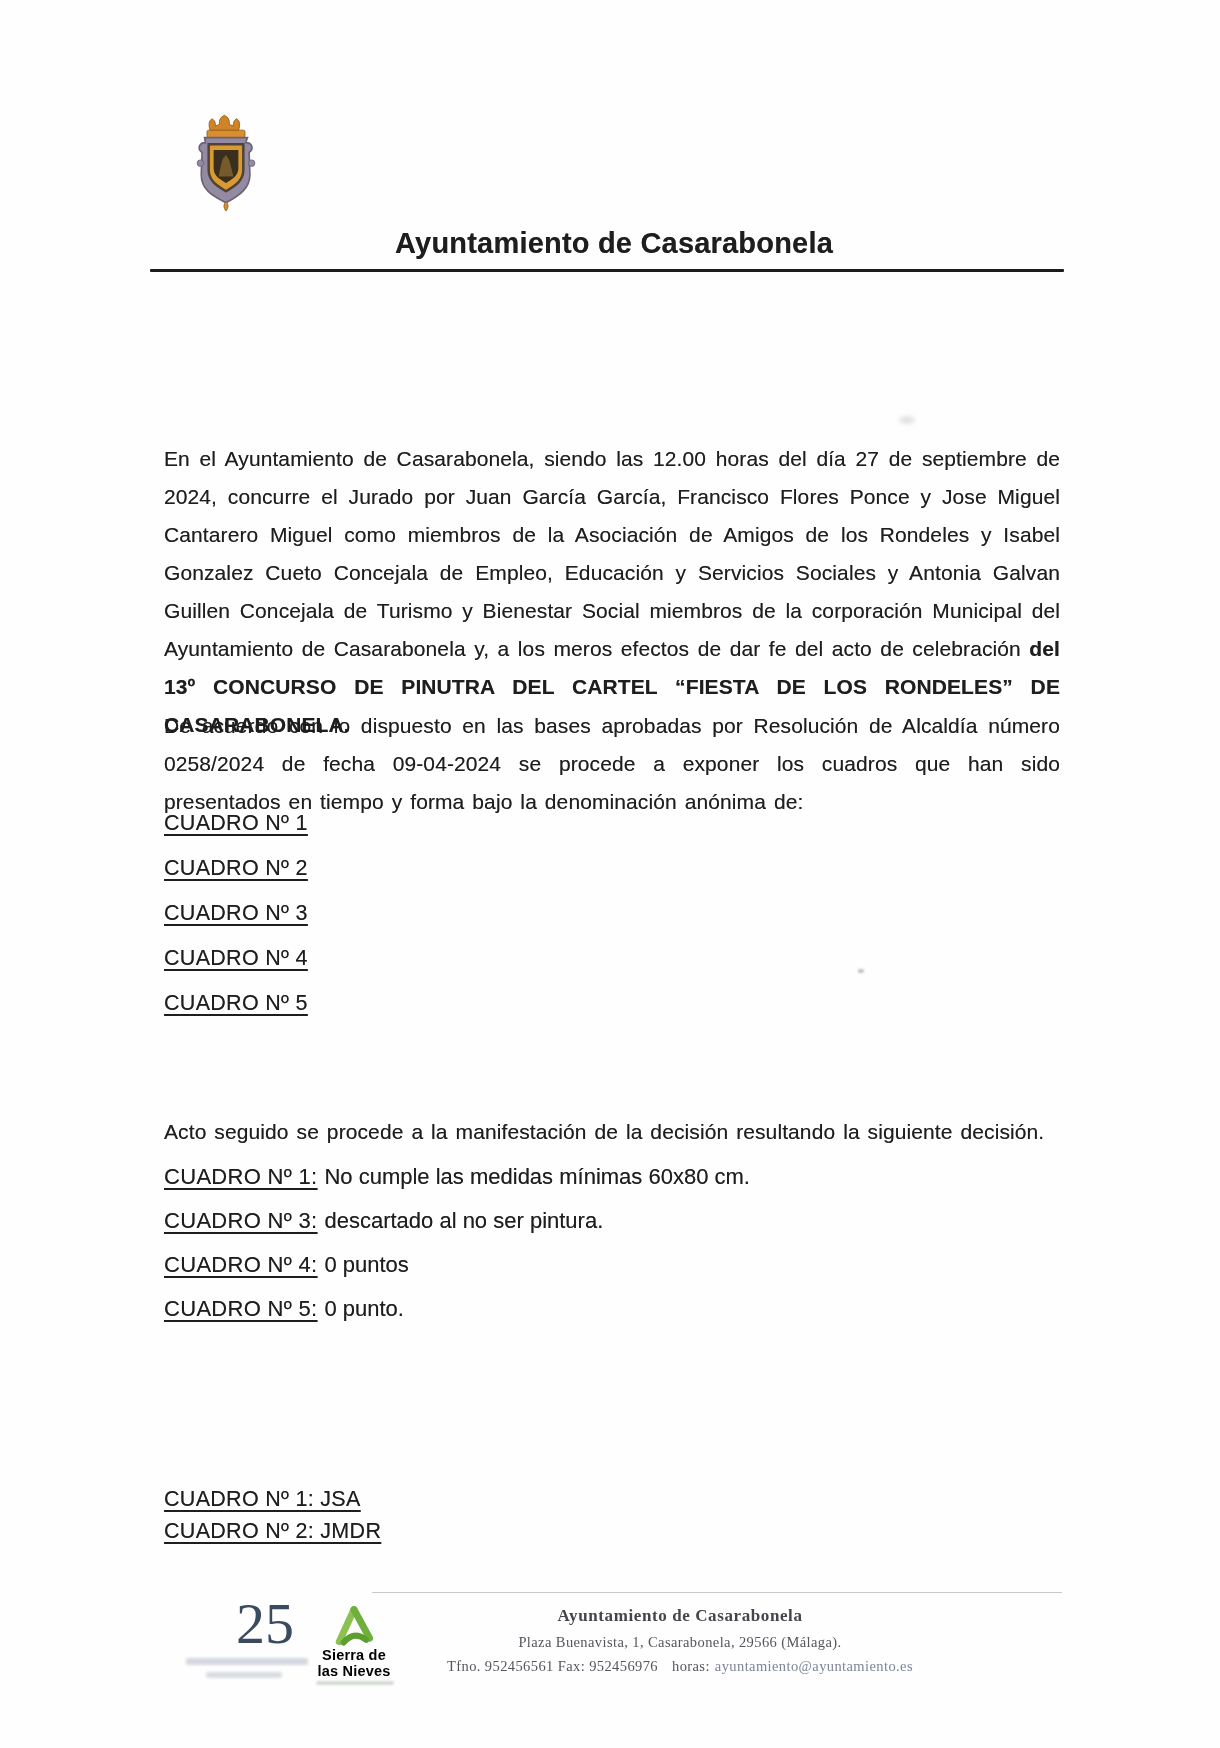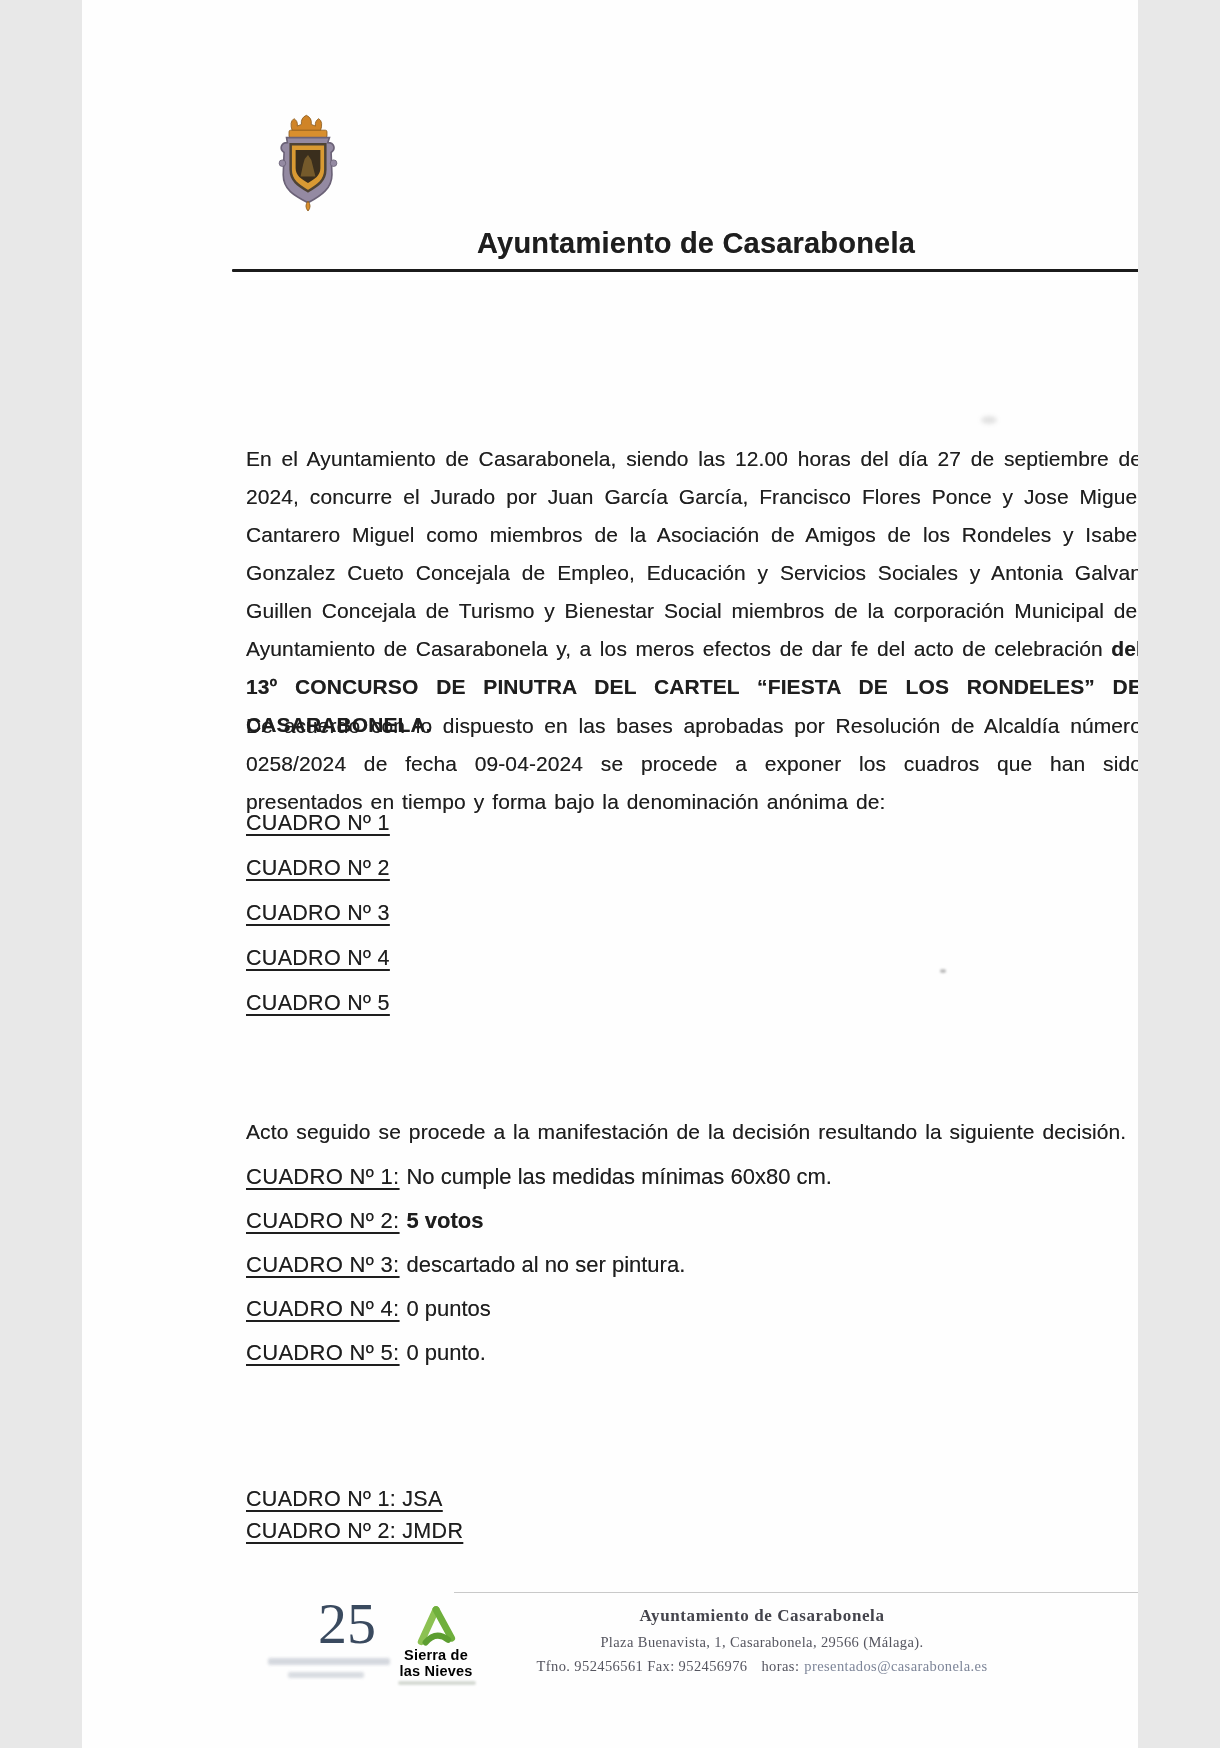--- a/index.html
+++ b/index.html
@@ -1,18 +1,18 @@
 <!DOCTYPE html>
 <html><head>
 <meta charset="utf-8">
 <style>
   html,body{margin:0;padding:0;background:#e8e8e8;}
   .page{
     position:relative;
-    width:1056px;height:1748px;
+    width:1220px;height:1748px;
     background:#fefefe;
     margin:0 auto;
     overflow:hidden;
     font-family:"Liberation Sans", sans-serif;
     color:#1e1e1e;
   }
   .ink{ text-shadow:0 0 0.5px rgba(25,25,25,0.55); }
 
   
   .crest{ position:absolute; left:193px; top:108px; width:66px; height:112px; }
@@ -139,21 +139,20 @@
     <div class="cuadro-item ink">CUADRO Nº 2</div>
     <div class="cuadro-item ink">CUADRO Nº 3</div>
     <div class="cuadro-item ink">CUADRO Nº 4</div>
     <div class="cuadro-item ink">CUADRO Nº 5</div>
   </div>
 
   <p class="para decision-intro ink">Acto seguido se procede a la manifestación de la decisión resultando la siguiente decisión.</p>
 
   <div class="decision-list">
     <div class="decision-row ink"><span class="dec-label">CUADRO Nº 1:</span><span class="dec-value">No cumple las medidas mínimas 60x80 cm.</span></div>
-    <div class="decision-row ink"><span class="dec-label">CUADRO Nº 2:</span><span class="dec-value bold">5 votos</span></div>
     <div class="decision-row ink"><span class="dec-label">CUADRO Nº 3:</span><span class="dec-value">descartado al no ser pintura.</span></div>
     <div class="decision-row ink"><span class="dec-label">CUADRO Nº 4:</span><span class="dec-value">0 puntos</span></div>
     <div class="decision-row ink"><span class="dec-label">CUADRO Nº 5:</span><span class="dec-value">0 punto.</span></div>
   </div>
 
 
   <div class="author-list">
     <div class="author-item ink">CUADRO Nº 1: JSA</div>
     <div class="author-item ink">CUADRO Nº 2: JMDR</div>
   </div>
@@ -174,16 +173,16 @@
   </svg>
   <div class="sierra-text">
     <div>Sierra de</div>
     <div>las Nieves</div>
   </div>
   <div class="smudge smudge-sierra"></div>
 
   <div class="footer-info">
     <div class="footer-org">Ayuntamiento de Casarabonela</div>
     <div class="footer-address">Plaza Buenavista, 1, Casarabonela, 29566 (Málaga).</div>
-    <div class="footer-contact"><span>Tfno. 952456561  Fax: 952456976</span><span class="footer-email-label">horas:</span><span class="footer-email">presentados@casarabonela.es</span></div>
+    <div class="footer-contact"><span>Tfno. 952456561  Fax: 952456976</span><span class="footer-email-label">horas:</span><span class="footer-email">ayuntamiento@ayuntamiento.es</span></div>
   </div>
 
 </div>
 
 </body></html>

